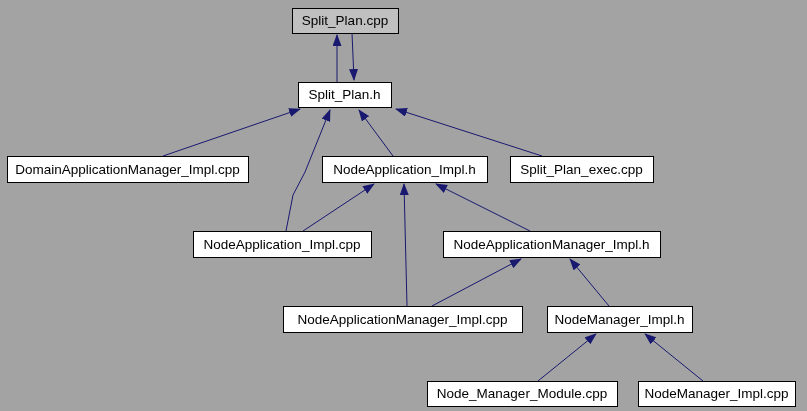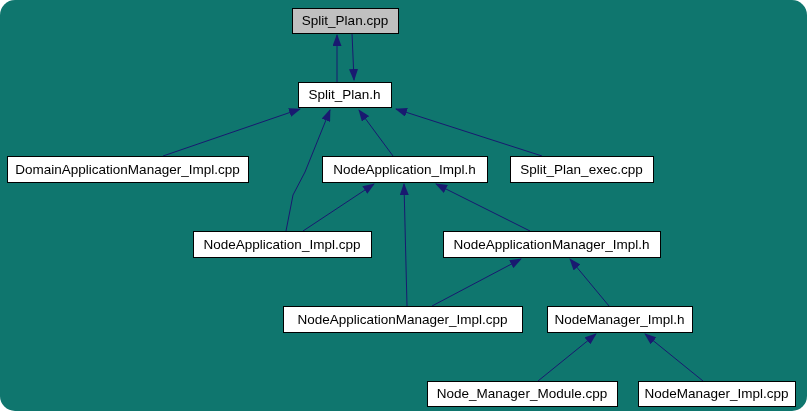--- a/index.html
+++ b/index.html
@@ -4,23 +4,22 @@
 <style>
   html, body {
     margin: 0;
     padding: 0;
     background: #ffffff;
   }
   .graph-canvas {
     position: relative;
     width: 807px;
     height: 411px;
-    background: #0f766e;
+    background: #a3a3a3;
     overflow: hidden;
-    border-radius: 15px;
   }
   svg {
     display: block;
   }
   .node-rect {
     stroke-width: 1;
   }
   .node-label {
     font-family: "Liberation Sans", "DejaVu Sans", sans-serif;
     font-size: 13.5px;

